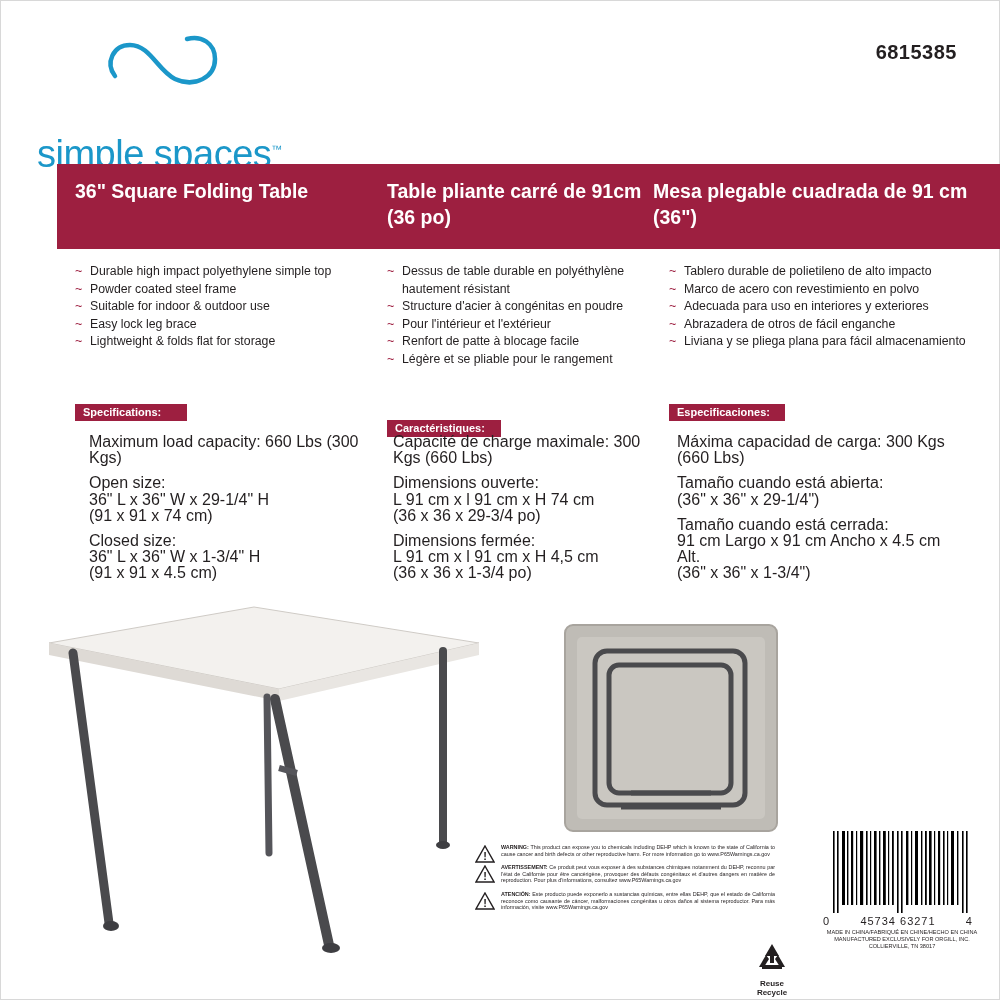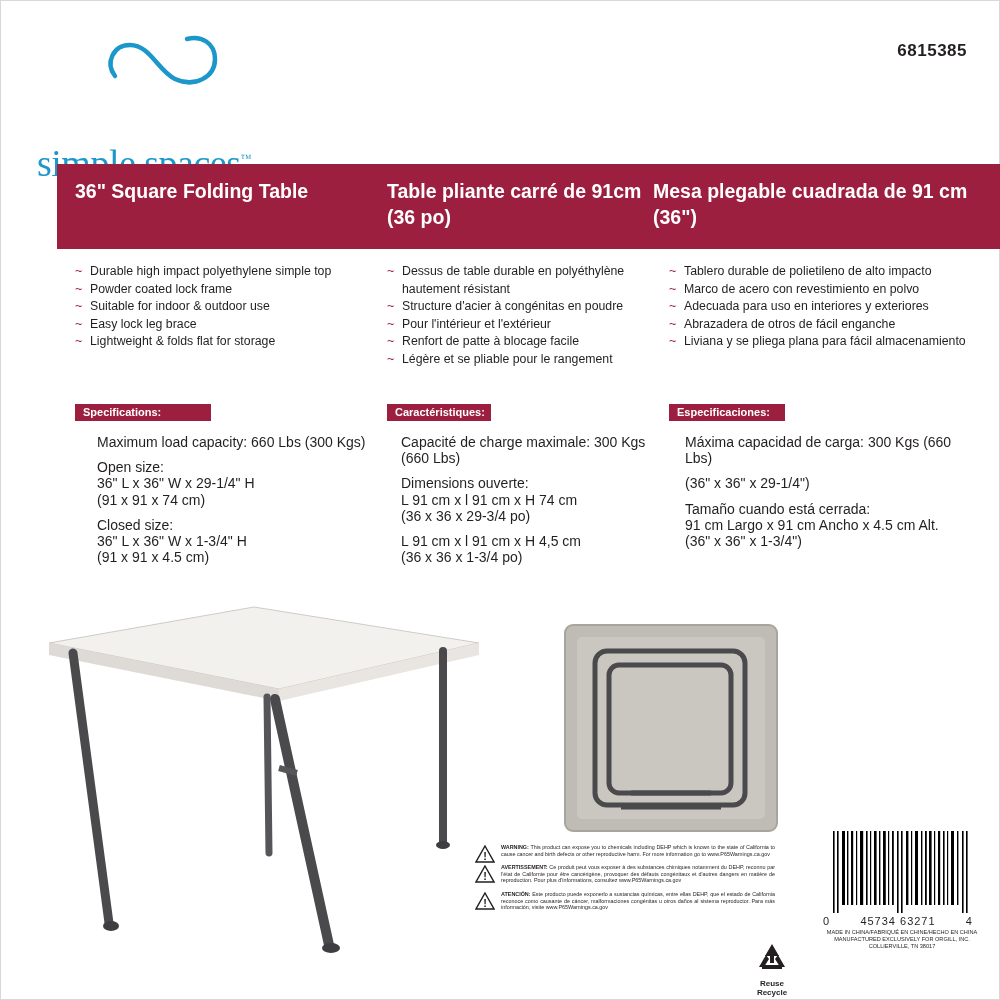--- a/index.html
+++ b/index.html
@@ -12,31 +12,31 @@
     overflow:hidden;
   }
   .page{
     position:absolute;inset:0;
     border:1px solid #d8d8d8;
     box-sizing:border-box;
   }
 
   
   .sku{
-    position:absolute;top:40px;right:32px;
-    font-size:17px;font-weight:bold;color:#231f20;letter-spacing:.5px;text-align:center;
+    position:absolute;top:40px;right:42px;
+    font-size:20px;font-weight:bold;color:#231f20;letter-spacing:.5px;text-align:center;
   }
   .logo-wrap{
     position:absolute;left:36px;top:28px;width:300px;height:118px;
   }
   .logo-mark{position:absolute;left:66px;top:0;}
   .logo-text{
-    position:absolute;left:0;top:112px;
+    position:absolute;left:0;top:104px;
     font-size:38px;color:#1b97c9;letter-spacing:-0.5px;
-    font-family:Liberation Serif, serif;
+    font-family:Liberation Sans, sans-serif;
   }
   .logo-tm{font-size:11px;vertical-align:super;color:#1b97c9;}
 
   
   .band{
     position:absolute;left:56px;top:163px;
     width:1040px;height:85px;
     background:#9d1f40;
     border-radius:0 42px 42px 0;
   }
@@ -61,25 +61,25 @@
   .bullet .tilde{
     position:absolute;left:0;top:0;color:#9d1f40;font-size:12.5px;
   }
 
   
   .spec-head{
     position:absolute;height:17px;background:#9d1f40;color:#fff;
     font-size:11px;font-weight:bold;line-height:17px;padding:0 8px;
     box-sizing:border-box;top:403px;
   }
-  #sh1{left:74px;width:136px;}
-  #sh2{left:386px;width:104px;}
+  #sh1{left:74px;width:112px;}
+  #sh2{left:386px;width:114px;margin-top:16px;}
   #sh3{left:668px;width:116px;}
 
-  .spec-body{position:absolute;top:433px;font-size:14px;line-height:16.2px;color:#231f20;margin-left:8px;}
+  .spec-body{position:absolute;top:433px;font-size:16px;line-height:16.2px;color:#231f20;}
   #sb1{left:88px;width:280px;}
   #sb2{left:392px;width:260px;}
   #sb3{left:676px;width:280px;}
   .spec-body p{margin:0 0 9px 0;}
   .spec-body .indent{margin:0;}
 
   
   .photo-open{position:absolute;left:28px;top:592px;width:470px;height:370px;}
   .photo-folded{position:absolute;left:560px;top:620px;width:220px;height:215px;}
 
@@ -129,21 +129,21 @@
   <div class="band">
     <div class="band-inner">
       <div class="band-title" id="bt1">36" Square Folding Table</div>
       <div class="band-title" id="bt2">Table pliante carré de 91cm (36 po)</div>
       <div class="band-title" id="bt3">Mesa plegable cuadrada de 91 cm (36")</div>
     </div>
   </div>
 
   <div class="bullets" id="b1">
     <div class="bullet"><span class="tilde">~</span><span>Durable high impact polyethylene simple top</span></div>
-    <div class="bullet"><span class="tilde">~</span><span>Powder coated lock frame</span></div>
+    <div class="bullet"><span class="tilde">~</span><span>Powder coated steel frame</span></div>
     <div class="bullet"><span class="tilde">~</span><span>Suitable for indoor &amp; outdoor use</span></div>
     <div class="bullet"><span class="tilde">~</span><span>Easy lock leg brace</span></div>
     <div class="bullet"><span class="tilde">~</span><span>Lightweight &amp; folds flat for storage</span></div>
   </div>
 
   <div class="bullets" id="b2">
     <div class="bullet"><span class="tilde">~</span><span>Dessus de table durable en polyéthylène hautement résistant</span></div>
     <div class="bullet"><span class="tilde">~</span><span>Structure d'acier à congénitas en poudre</span></div>
     <div class="bullet"><span class="tilde">~</span><span>Pour l'intérieur et l'extérieur</span></div>
     <div class="bullet"><span class="tilde">~</span><span>Renfort de patte à blocage facile</span></div>
@@ -170,26 +170,28 @@
     <p style="margin-bottom:0">Closed size:</p>
     <p class="indent">36" L x 36" W x 1-3/4" H</p>
     <p>(91 x 91 x 4.5 cm)</p>
   </div>
 
   <div class="spec-body" id="sb2">
     <p>Capacité de charge maximale: 300 Kgs (660 Lbs)</p>
     <p style="margin-bottom:0">Dimensions ouverte:</p>
     <p class="indent">L 91 cm x l 91 cm x H 74 cm</p>
     <p>(36 x 36 x 29-3/4 po)</p>
+    <p style="margin-bottom:0">Dimensions fermée:</p>
     <p class="indent">L 91 cm x l 91 cm x H 4,5 cm</p>
     <p>(36 x 36 x 1-3/4 po)</p>
   </div>
 
   <div class="spec-body" id="sb3">
     <p>Máxima capacidad de carga: 300 Kgs (660 Lbs)</p>
+    <p style="margin-bottom:0">Tamaño cuando está abierta:</p>
     <p>(36" x 36" x 29-1/4")</p>
     <p style="margin-bottom:0">Tamaño cuando está cerrada:</p>
     <p class="indent">91 cm Largo x 91 cm Ancho x 4.5 cm Alt.</p>
     <p>(36" x 36" x 1-3/4")</p>
   </div>
 
   <div class="photo-open">
     <svg width="470" height="370" viewBox="0 0 470 370">
 
       <polygon points="20,50 225,14 450,50 250,96" fill="#f3f1ee" stroke="#cfcbc6" stroke-width="1"></polygon>

